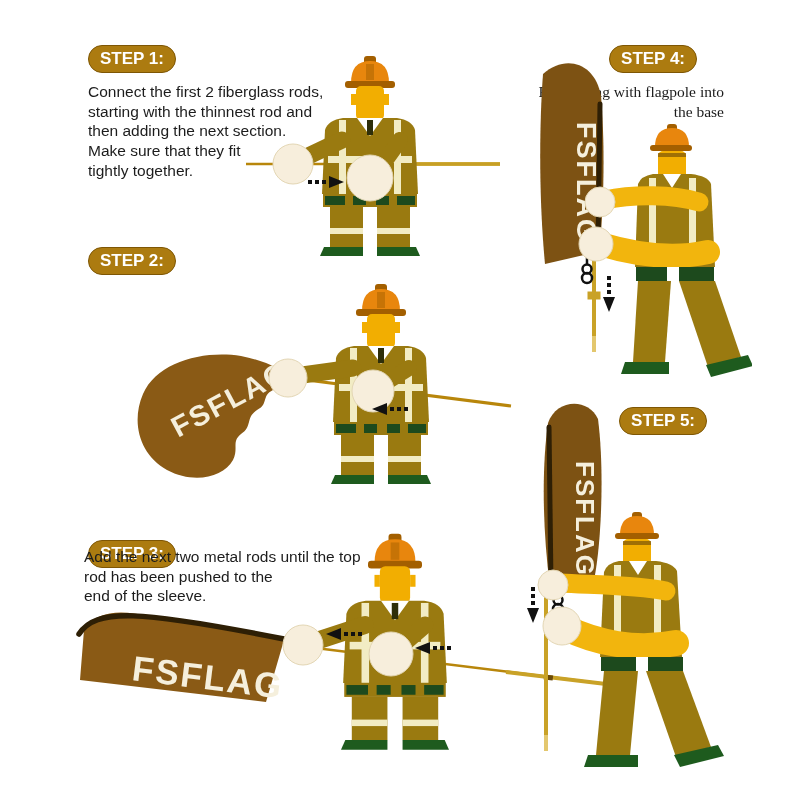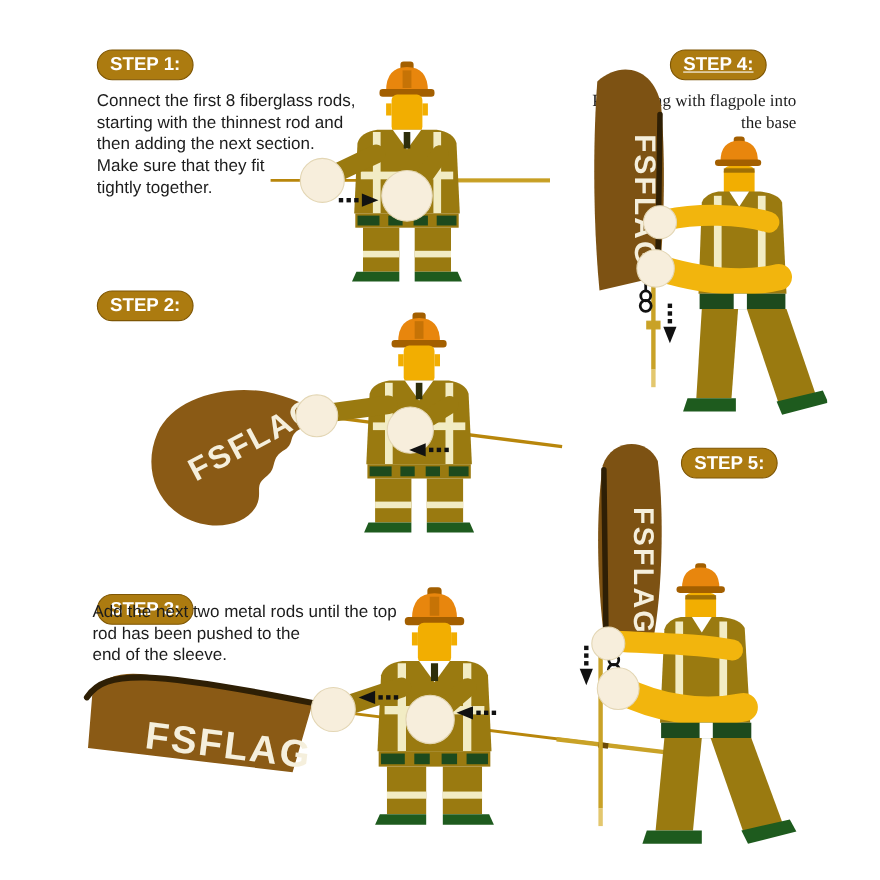--- a/index.html
+++ b/index.html
@@ -91,40 +91,40 @@
         <line x1="0" y1="-10" x2="0" y2="-2"></line>
         <circle cx="0" cy="3" r="4.5"></circle>
         <circle cx="0" cy="12" r="5"></circle>
       </g>
     </defs>
   </svg>
 
   <div class="badge" style="left:40px;top:45px;">
     <span>STEP 1:</span>
   </div>
-  <div class="instr" style="left:40px;top:82px;width:260px;">Connect the first 8 fiberglass rods,
+  <div class="instr" style="left:40px;top:82px;width:260px;">Connect the first 2 fiberglass rods,
 starting with the thinnest rod and
 then adding the next section.
 Make sure that they fit
 tightly together.</div>
 
   <svg style="left:190px;top:42px;" width="270" height="218" viewBox="0 0 270 218">
     <line x1="8" y1="122" x2="262" y2="122" class="s-rod" stroke-width="2.5"></line>
     <line x1="150" y1="122" x2="262" y2="122" class="s-pole" stroke-width="4" opacity="0.9"></line>
     <g>
       <use href="#workerFront" transform="translate(132,16)"></use>
       <line x1="104" y1="98" x2="64" y2="117" class="s-suit" stroke-width="17" stroke-linecap="round"></line>
       <line x1="162" y1="98" x2="142" y2="126" class="s-suit" stroke-width="16" stroke-linecap="round"></line>
       <circle cx="55" cy="122" r="20" class="f-hand"></circle>
       <circle cx="132" cy="136" r="23" class="f-hand"></circle>
     </g>
     <use href="#arrowRight" transform="translate(70,140)"></use>
   </svg>
 
-  <div class="badge" style="left:40px;top:264px;text-align:right;">
+  <div class="badge" style="left:40px;top:247px;text-align:right;">
     <span>STEP 2:</span>
   </div>
 
   <svg style="left:75px;top:278px;" width="390" height="205" viewBox="0 0 390 205">
     <g>
       <path class="f-flag" d="M172,100 C160,92 140,82 118,78 C80,72 34,84 20,116
         C8,144 16,176 44,192 C70,206 100,200 110,182 C116,170 108,164 118,156
         C130,148 122,140 134,132 C146,126 138,118 150,112 C158,108 166,104 172,100 Z"></path>
       <text class="flagtext" font-size="29" transform="translate(55,160) rotate(-28)">FSFLAG</text>
     </g>
@@ -160,21 +160,21 @@
       <use href="#workerFront" transform="translate(319,14) scale(1.08)"></use>
       <line x1="289" y1="103" x2="234" y2="121" class="s-suit" stroke-width="18" stroke-linecap="round"></line>
       <line x1="349" y1="103" x2="320" y2="128" class="s-suit" stroke-width="17" stroke-linecap="round"></line>
       <circle cx="227" cy="123" r="20" class="f-hand"></circle>
       <circle cx="315" cy="132" r="22" class="f-hand"></circle>
     </g>
     <use href="#arrowRight" transform="translate(286,112) scale(-1,1)"></use>
     <use href="#arrowRight" transform="translate(375,126) scale(-1,1)"></use>
   </svg>
 
-  <div class="badge" style="right:55px;top:45px;text-decoration:underline;">
+  <div class="badge" style="right:55px;top:45px;">
     <span>STEP 4:</span>
   </div>
   <div class="instr right" style="right:28px;top:82px;width:250px;">Put the flag with flagpole into
 the base</div>
 
   <svg style="left:455px;top:52px;" width="250" height="330" viewBox="0 0 250 330">
     <g>
       <path class="f-feather" d="M40,22 C62,2 92,10 98,44 C102,90 101,150 97,192 L94,200 L42,212
         C36,150 36,76 40,22 Z"></path>
       <path class="s-edge" stroke-width="5" d="M97,52 L95,198"></path>

